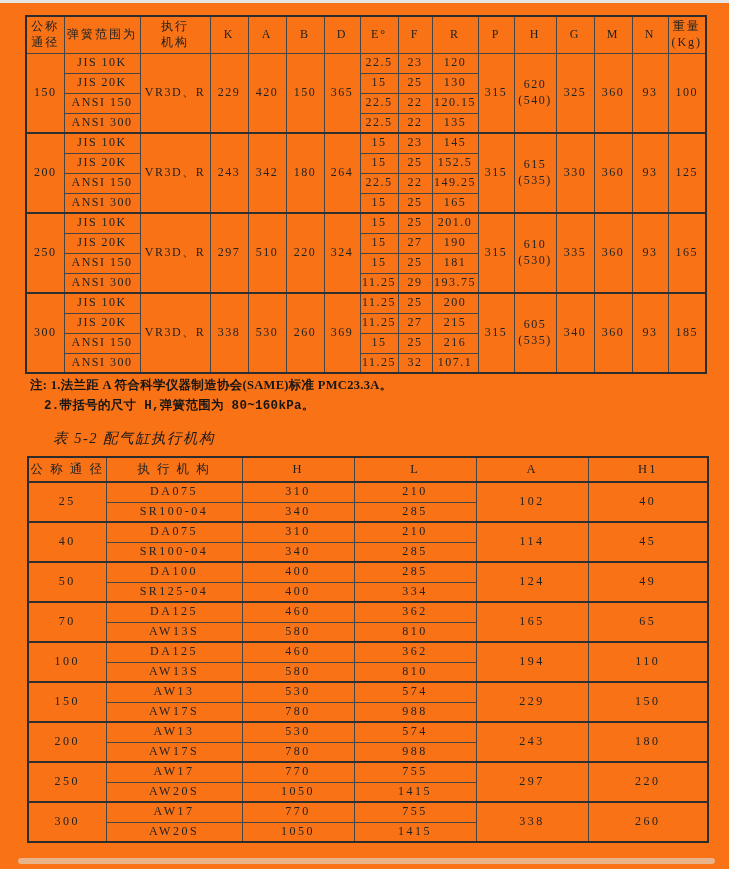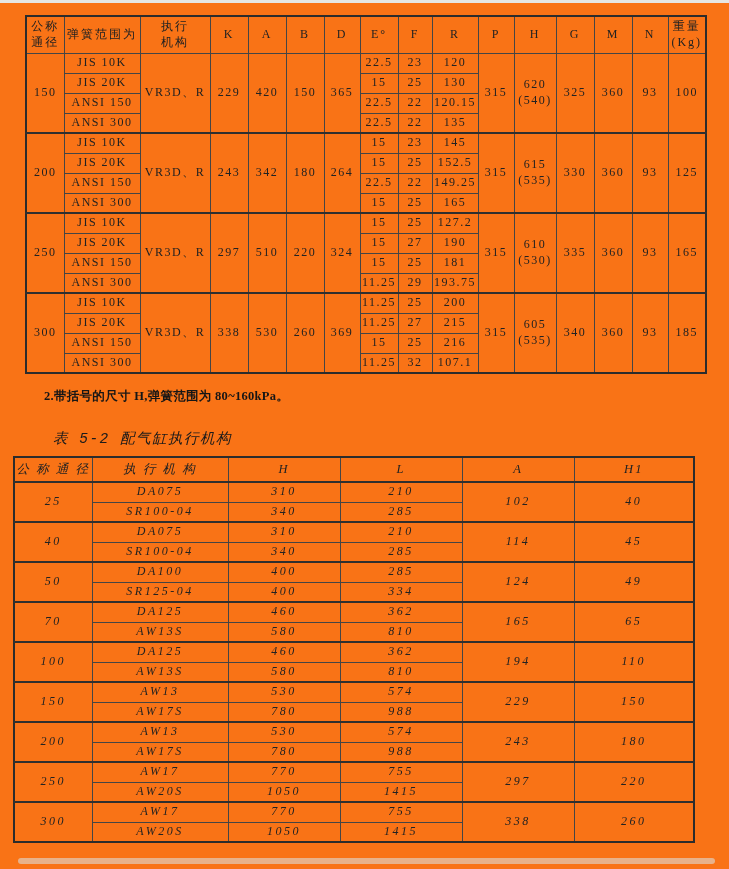--- a/index.html
+++ b/index.html
@@ -15,25 +15,25 @@
   }
   .spec { border:2px solid #2c2c2c; }
   .spec tr.gs td { border-top:2px solid #2f2f2f; }
 
   .t1-wrap { position:absolute; left:25px; top:15px; }
   .t1 th { height:37px; font-size:12px; white-space:pre-line; letter-spacing:2px; }
   .t1 td { height:20px; }
   .pre { white-space:pre-line; }
 
   .notes { position:absolute; left:30px; top:377px; font-weight:bold; font-size:12.5px; letter-spacing:0.3px; color:#161616; }
-  .notes .ln2 { margin-left:14px; margin-top:11px; }
-
-  .t2-title { position:absolute; left:53px; top:429px; font-size:14.5px; font-style:italic; letter-spacing:1.5px; color:#1b1b1b;font-family:Liberation Mono, monospace; }
-
-  .t2-wrap { position:absolute; left:13px; top:456px;font-style:italic; }
+  .notes .ln2 { margin-left:14px; margin-top:3px;font-family:Liberation Mono, monospace; }
+
+  .t2-title { position:absolute; left:53px; top:429px; font-size:14.5px; font-style:italic; letter-spacing:1.5px; color:#1b1b1b; }
+
+  .t2-wrap { position:absolute; left:27px; top:456px; }
   .t2 th { height:25px; font-size:12.5px; letter-spacing:2px; }
   .t2 td { height:20px; letter-spacing:2.5px; }
 
   .scan-strip { position:absolute; left:18px; right:14px; top:858px; height:6px; background:#dcdcd9; opacity:0.6; border-radius:3px; }
 </style>
 </head>
 <body>
 
 <div class="page">
 
@@ -161,21 +161,21 @@
         <tr class="gs">
           <td rowspan="4">250</td>
           <td>JIS 10K</td>
           <td rowspan="4">VR3D、R</td>
           <td rowspan="4">297</td>
           <td rowspan="4">510</td>
           <td rowspan="4">220</td>
           <td rowspan="4">324</td>
           <td>15</td>
           <td>25</td>
-          <td>127.2</td>
+          <td>201.0</td>
           <td rowspan="4">315</td>
           <td rowspan="4" class="pre">610
 (530)</td>
           <td rowspan="4">335</td>
           <td rowspan="4">360</td>
           <td rowspan="4">93</td>
           <td rowspan="4">165</td>
         </tr>
         <tr>
           <td>JIS 20K</td>
@@ -231,20 +231,21 @@
           <td>ANSI 300</td>
           <td>11.25</td>
           <td>32</td>
           <td>107.1</td>
         </tr>
       </tbody>
     </table>
   </div>
 
   <div class="notes">
+    <div class="ln1">注: 1.法兰距 A 符合科学仪器制造协会(SAME)标准 PMC23.3A。</div>
     <div class="ln2">2.带括号的尺寸 H,弹簧范围为 80~160kPa。</div>
   </div>
 
   <div class="t2-title">表 5-2 配气缸执行机构</div>
 
   <div class="t2-wrap">
     <table class="spec t2">
       <colgroup>
         <col style="width:78px">
           <col style="width:136px">

